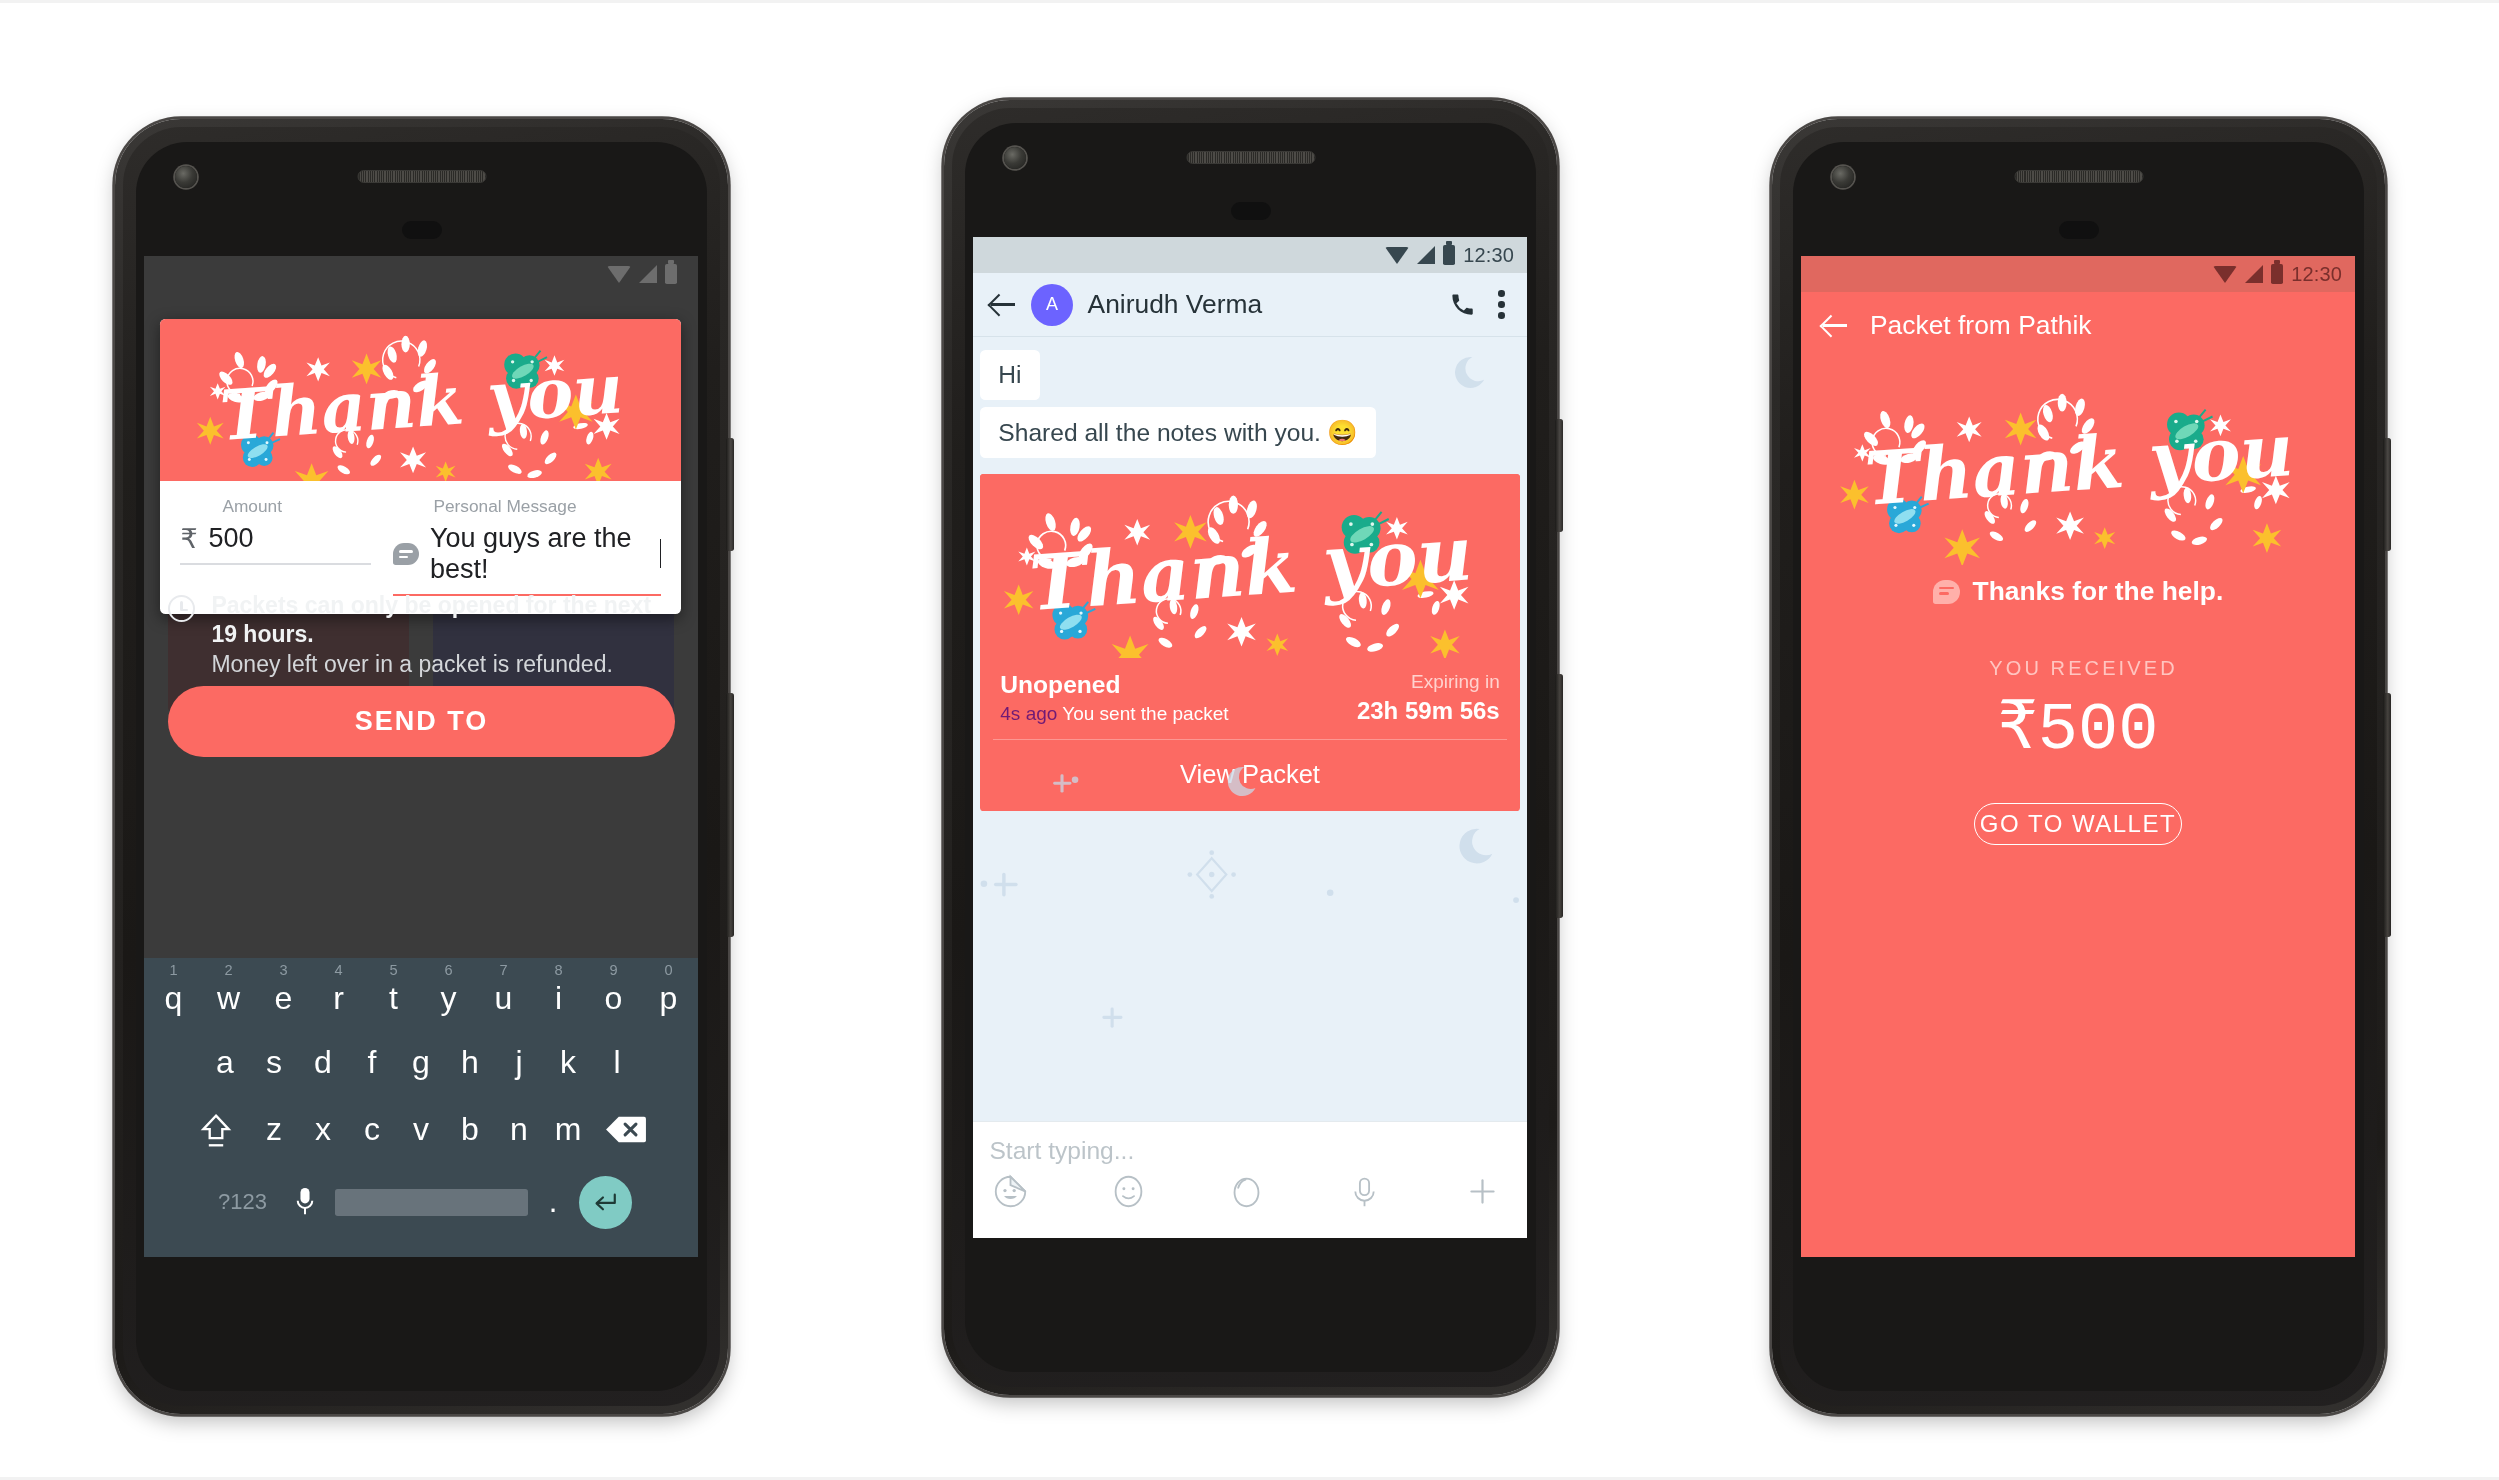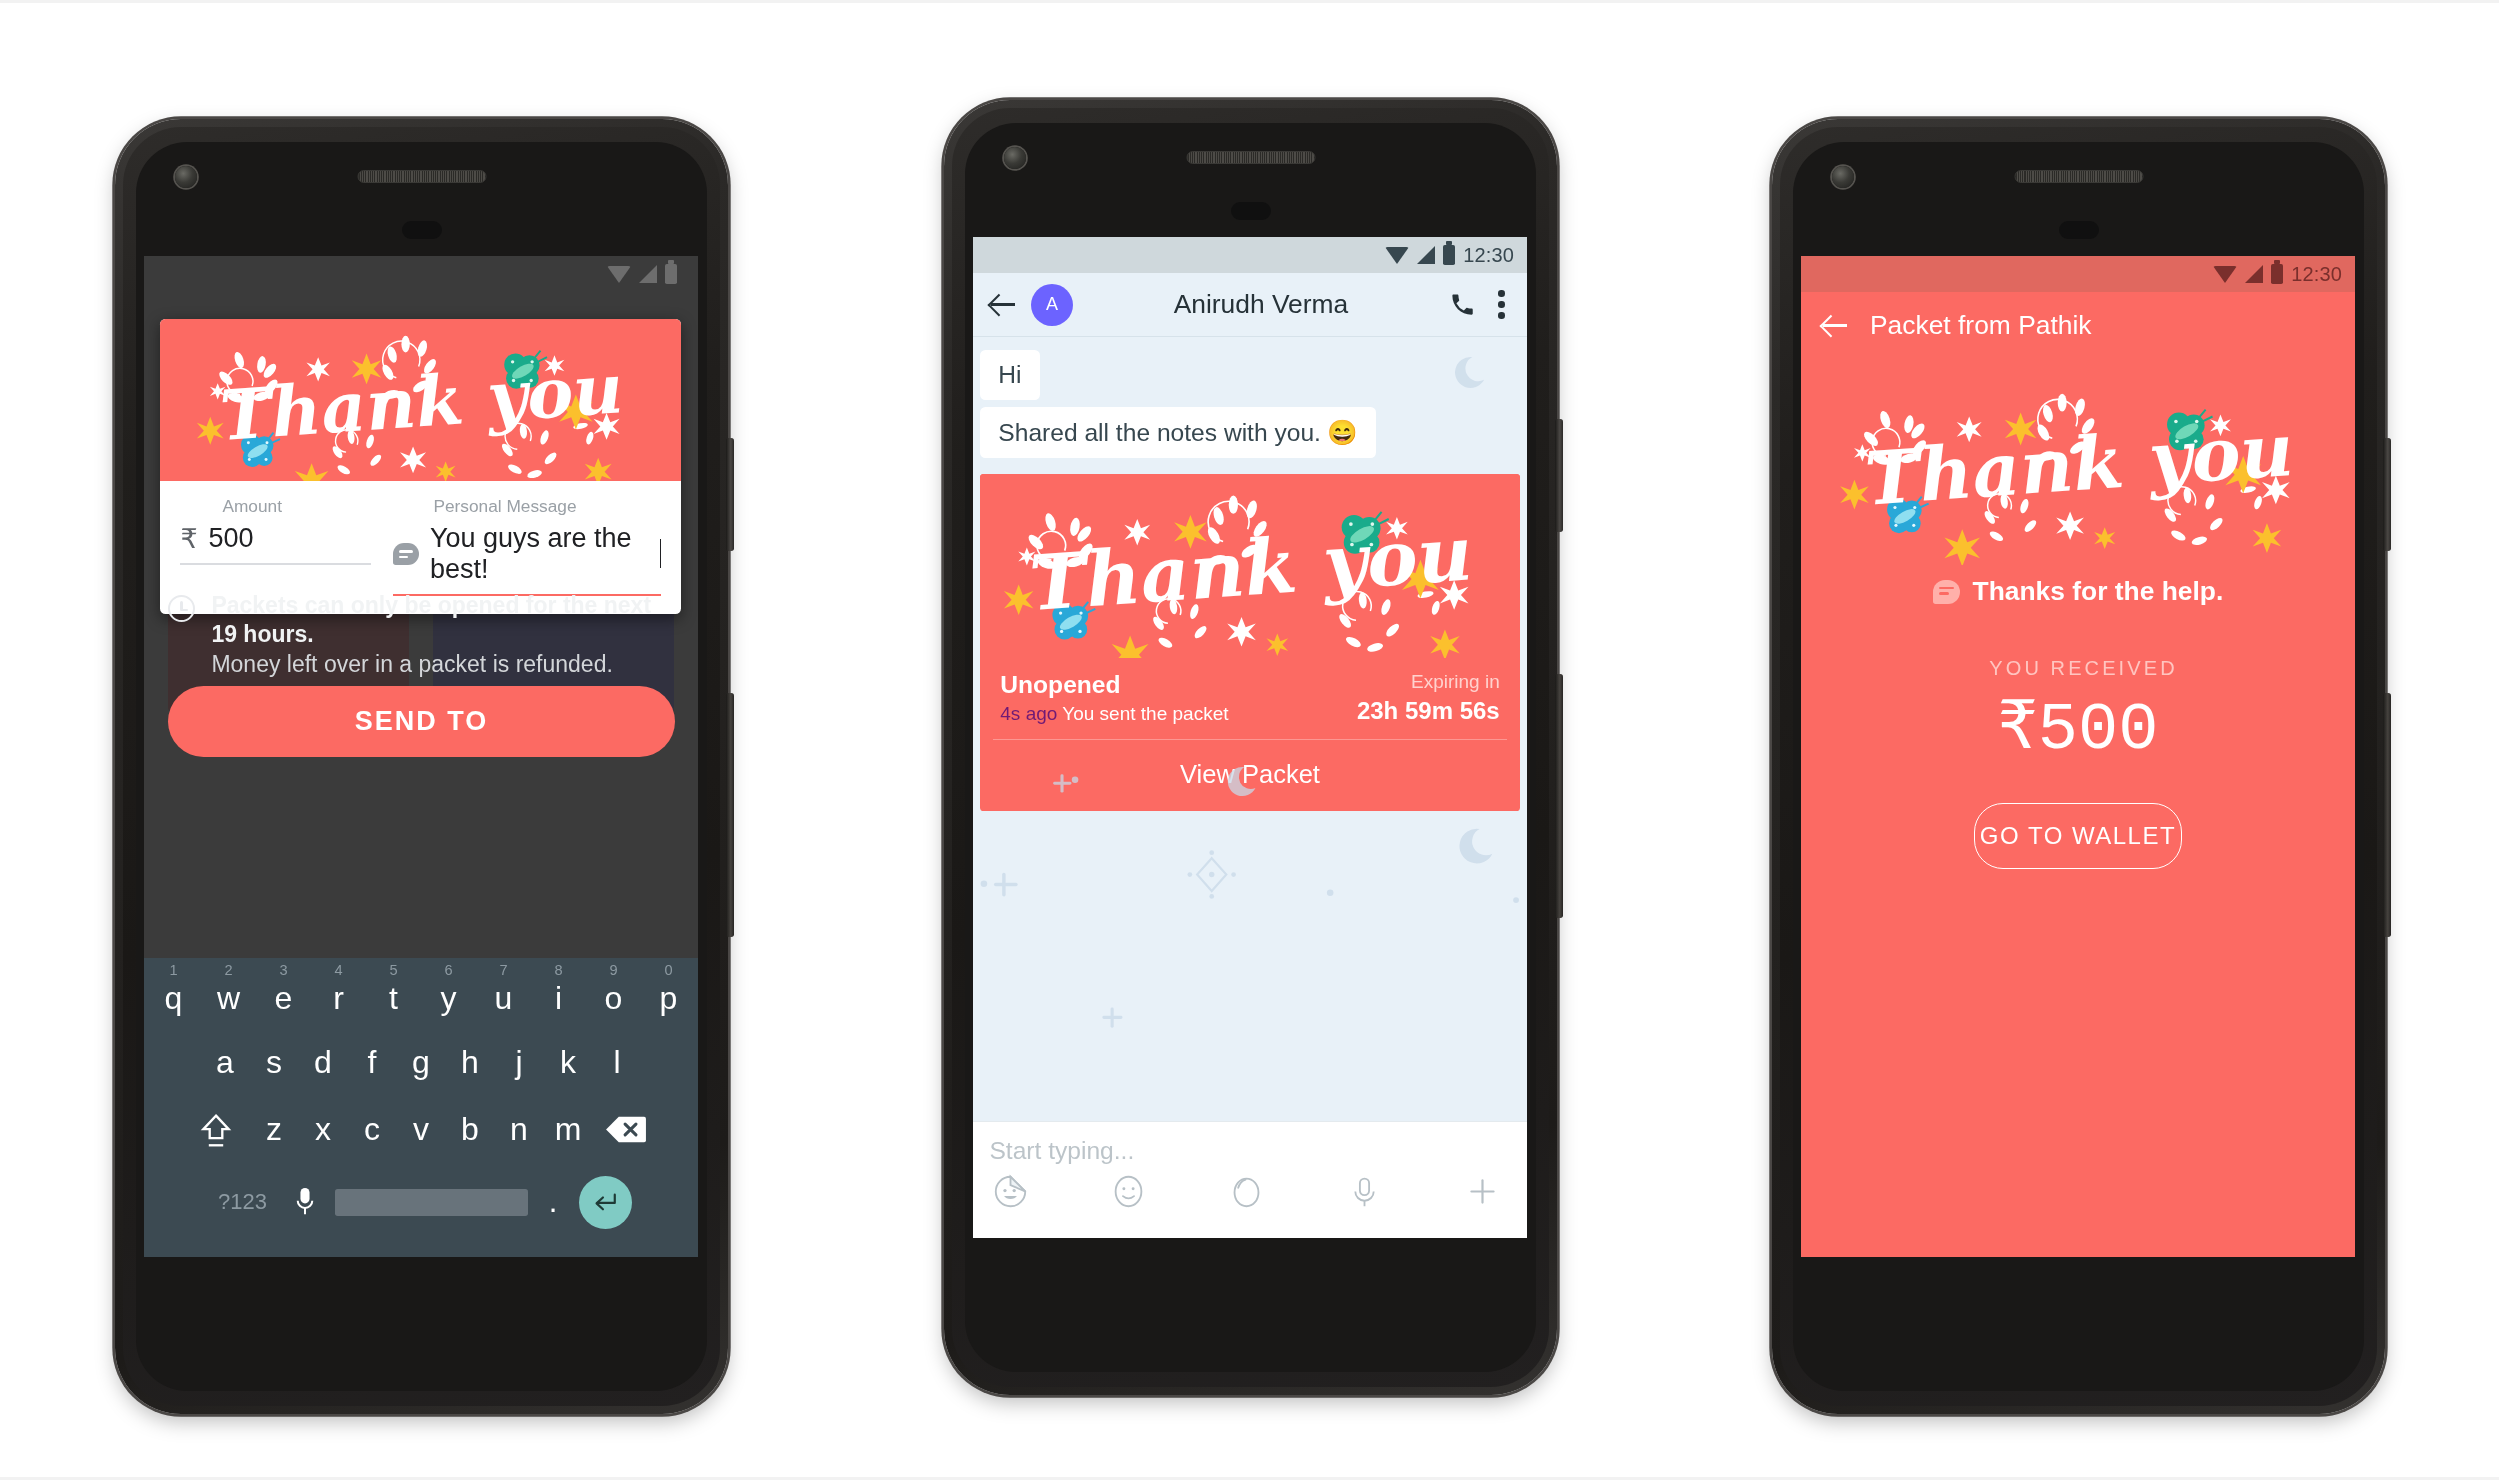--- a/index.html
+++ b/index.html
@@ -149,21 +149,21 @@
 
   
   .chat-header {
     height: 64px; background:#e8f1f8; display:flex; align-items:center; padding:0 16.4px; gap:14.6px;
     border-bottom:0.9px solid #d6e2ea;
   }
   .back-arrow { width:27px;height:27px;position:relative;cursor:pointer;flex:none; }
   .back-arrow::before{content:"";position:absolute;left:1.8px;top:12px;width:24px;height:2.7px;background:currentColor;}
   .back-arrow::after{content:"";position:absolute;left:1.8px;top:6.4px;width:13.7px;height:13.7px;border-left:2.7px solid currentColor;border-bottom:2.7px solid currentColor;transform:rotate(45deg);}
   .avatar { width:42px;height:42px;border-radius:50%;background:#6c63ff;color:#fff;display:flex;align-items:center;justify-content:center;font-size:18px;flex:none;}
-  .chat-name { font-size:26.4px; color:#263238; flex:1;text-align:center; }
+  .chat-name { font-size:26.4px; color:#263238; flex:1; }
   .phone-ic { width:27px;height:27px; flex:none; cursor:pointer; }
   .dots-ic { width:7.3px; display:flex; flex-direction:column; gap:4.6px; align-items:center; cursor:pointer; flex:none; margin-left:7.3px; margin-right:5.5px;}
   .dots-ic i { width:6.4px;height:6.4px;border-radius:50%;background:#263238;display:block;}
 
   .chat-body { position:absolute; left:0; top:100px; right:0; bottom:117px; background:#e8f1f8; overflow:hidden;}
   .doodles { position:absolute; inset:0; }
   .bubble {
     background:#fff; border-radius:5.5px; padding:11px 18px; font-size:24.6px; color:#37474f;
     display:inline-block; margin:0 0 7.3px 0;
   }
@@ -192,21 +192,21 @@
   .p3-art { position:absolute; left:0; top:67px; width:100%; height:206px; }
   .p3-msg { position:absolute; left:0; right:0; top:284px; display:flex; align-items:center; justify-content:center; gap:12.8px; }
   .p3-msg-icon { width:27px;height:24px;border-radius:12px 12px 12px 2.7px;background:#ffb0aa;position:relative;flex:none;}
   .p3-msg-icon::before{content:"";position:absolute;left:6.4px;top:7.3px;width:14.6px;height:2.3px;background:#fc6a63;border-radius:1.8px;}
   .p3-msg-icon::after{content:"";position:absolute;left:6.4px;top:12.8px;width:10px;height:2.3px;background:#fc6a63;border-radius:1.8px;}
   .p3-msg-text { font-size:26.4px; color:#fff; font-weight:700; }
   .p3-received-label { position:absolute; left:11px; right:0; top:365px; text-align:center; font-size:20px; letter-spacing:3.1px; color:#ffc5c0; }
   .p3-amount { position:absolute; left:0; right:0; top:394px; text-align:center; font-size:67px; color:#fff; font-weight:400; font-family:Liberation Mono, monospace; }
   .p3-wallet-btn {
     position:absolute; left:50%; transform:translateX(-50%); top:511px;
-    width:208px; height:66px; border-radius:29px; border:1.8px solid #fff; background:transparent;
+    width:208px; height:42px; border-radius:29px; border:1.8px solid #fff; background:transparent;
     color:#fff; font-size:24px; letter-spacing:1.5px; display:flex; align-items:center; justify-content:center; cursor:pointer;
   }
 </style>
 </head>
 <body>
 
 <div class="canvas">
   <div class="hairline-top"></div>
   <div class="hairline-bottom"></div>
 

